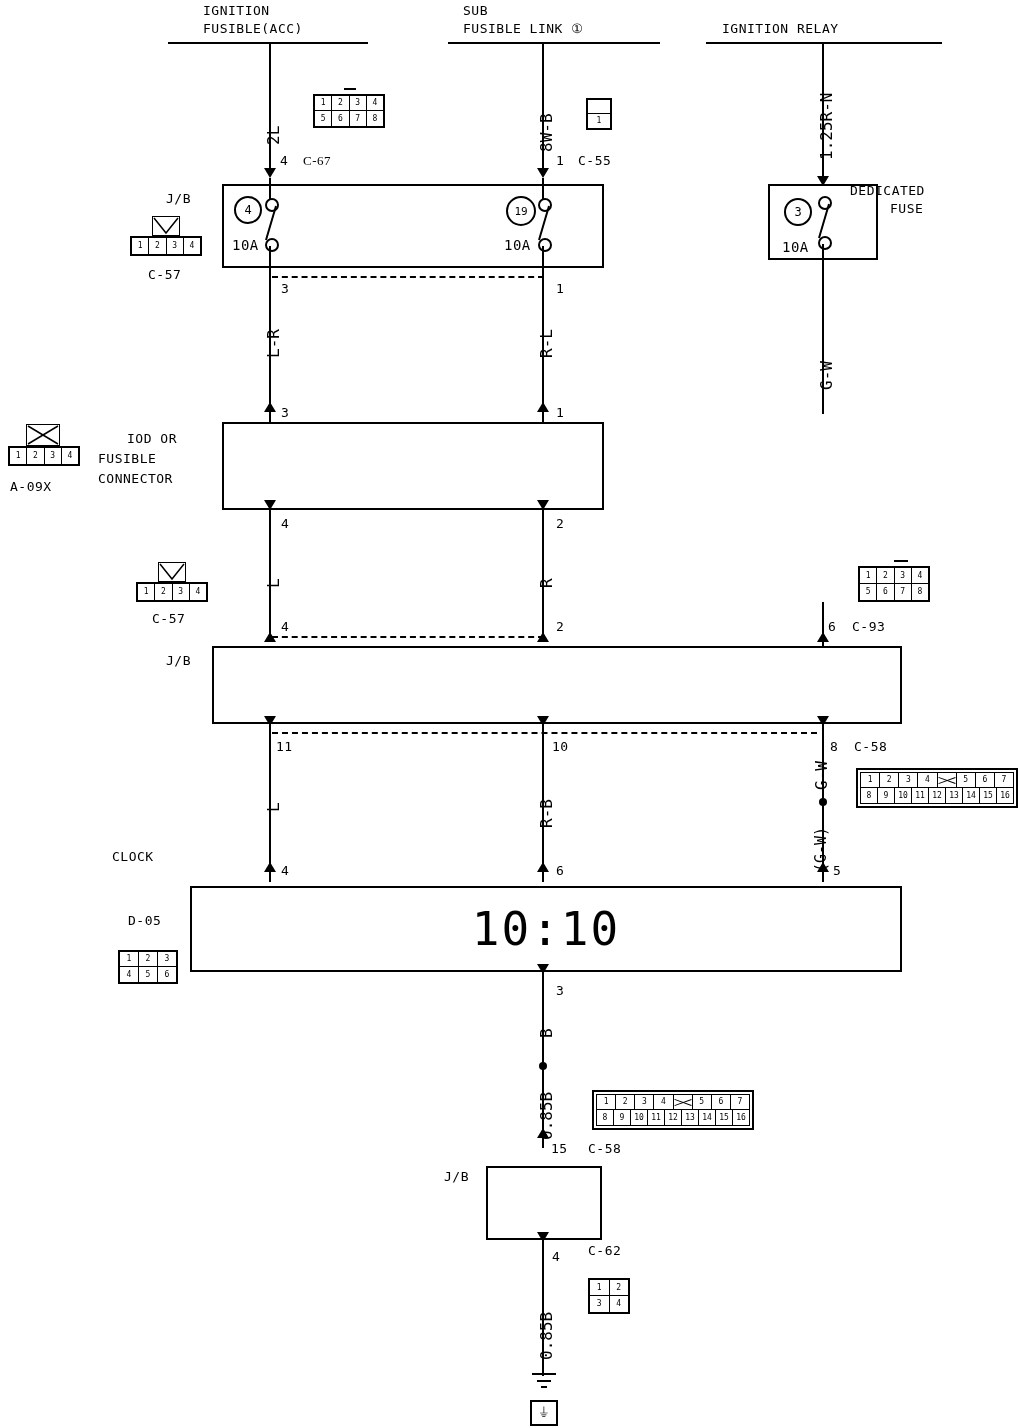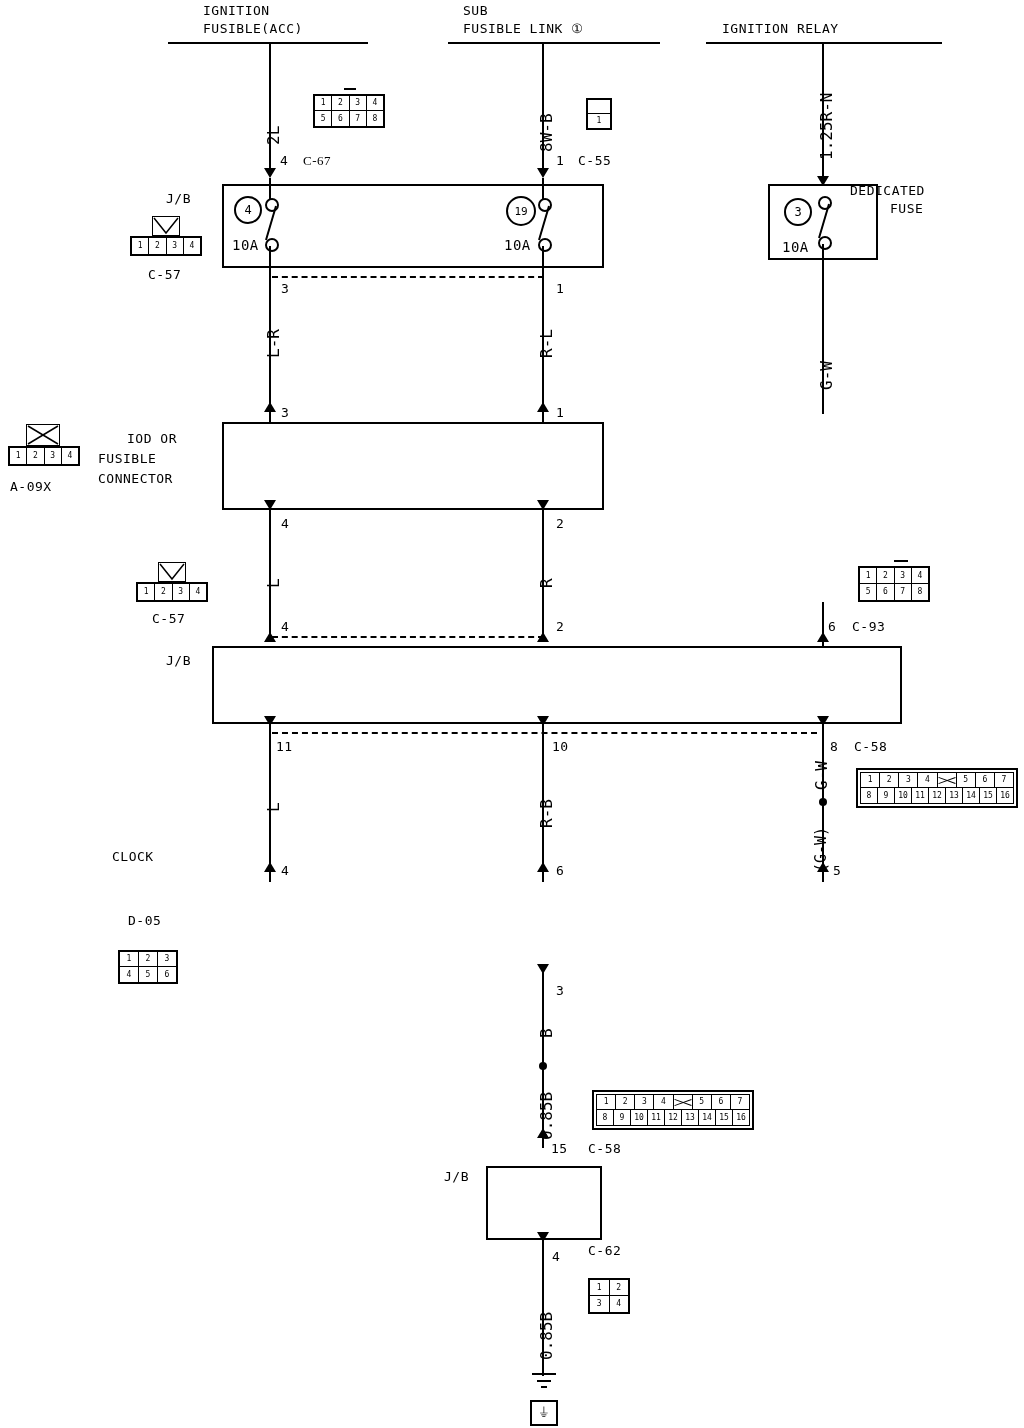--- a/index.html
+++ b/index.html
@@ -294,20 +294,23 @@
   <div class="vtext" style="left:812px;top:872px;transform:rotate(-90deg);font-size:15px;">(G-W)</div>
   <div class="dot" style="left:819px;top:798px;"></div>
 
   <div class="arrowup" style="left:264px;top:862px;"></div>
   <div class="arrowup" style="left:537px;top:862px;"></div>
   <div class="arrowup" style="left:817px;top:862px;"></div>
   <div class="lbl" style="left:281px;top:862px;">4</div>
   <div class="lbl" style="left:556px;top:862px;">6</div>
   <div class="lbl" style="left:833px;top:862px;">5</div>
 
+  <div class="clockbox" style="left:190px;top:886px;width:712px;height:86px;">
+    <div class="clocktime">10:10</div>
+  </div>
   <div class="lbl" style="left:112px;top:848px;">CLOCK</div>
   <div class="lbl" style="left:128px;top:912px;">D-05</div>
 
   <div class="conn" style="left:118px;top:950px;width:60px;height:34px;">
     <div class="row">
       <div class="cell">1</div>
       <div class="cell">2</div>
       <div class="cell">3</div>
     </div>
     <div class="row">

